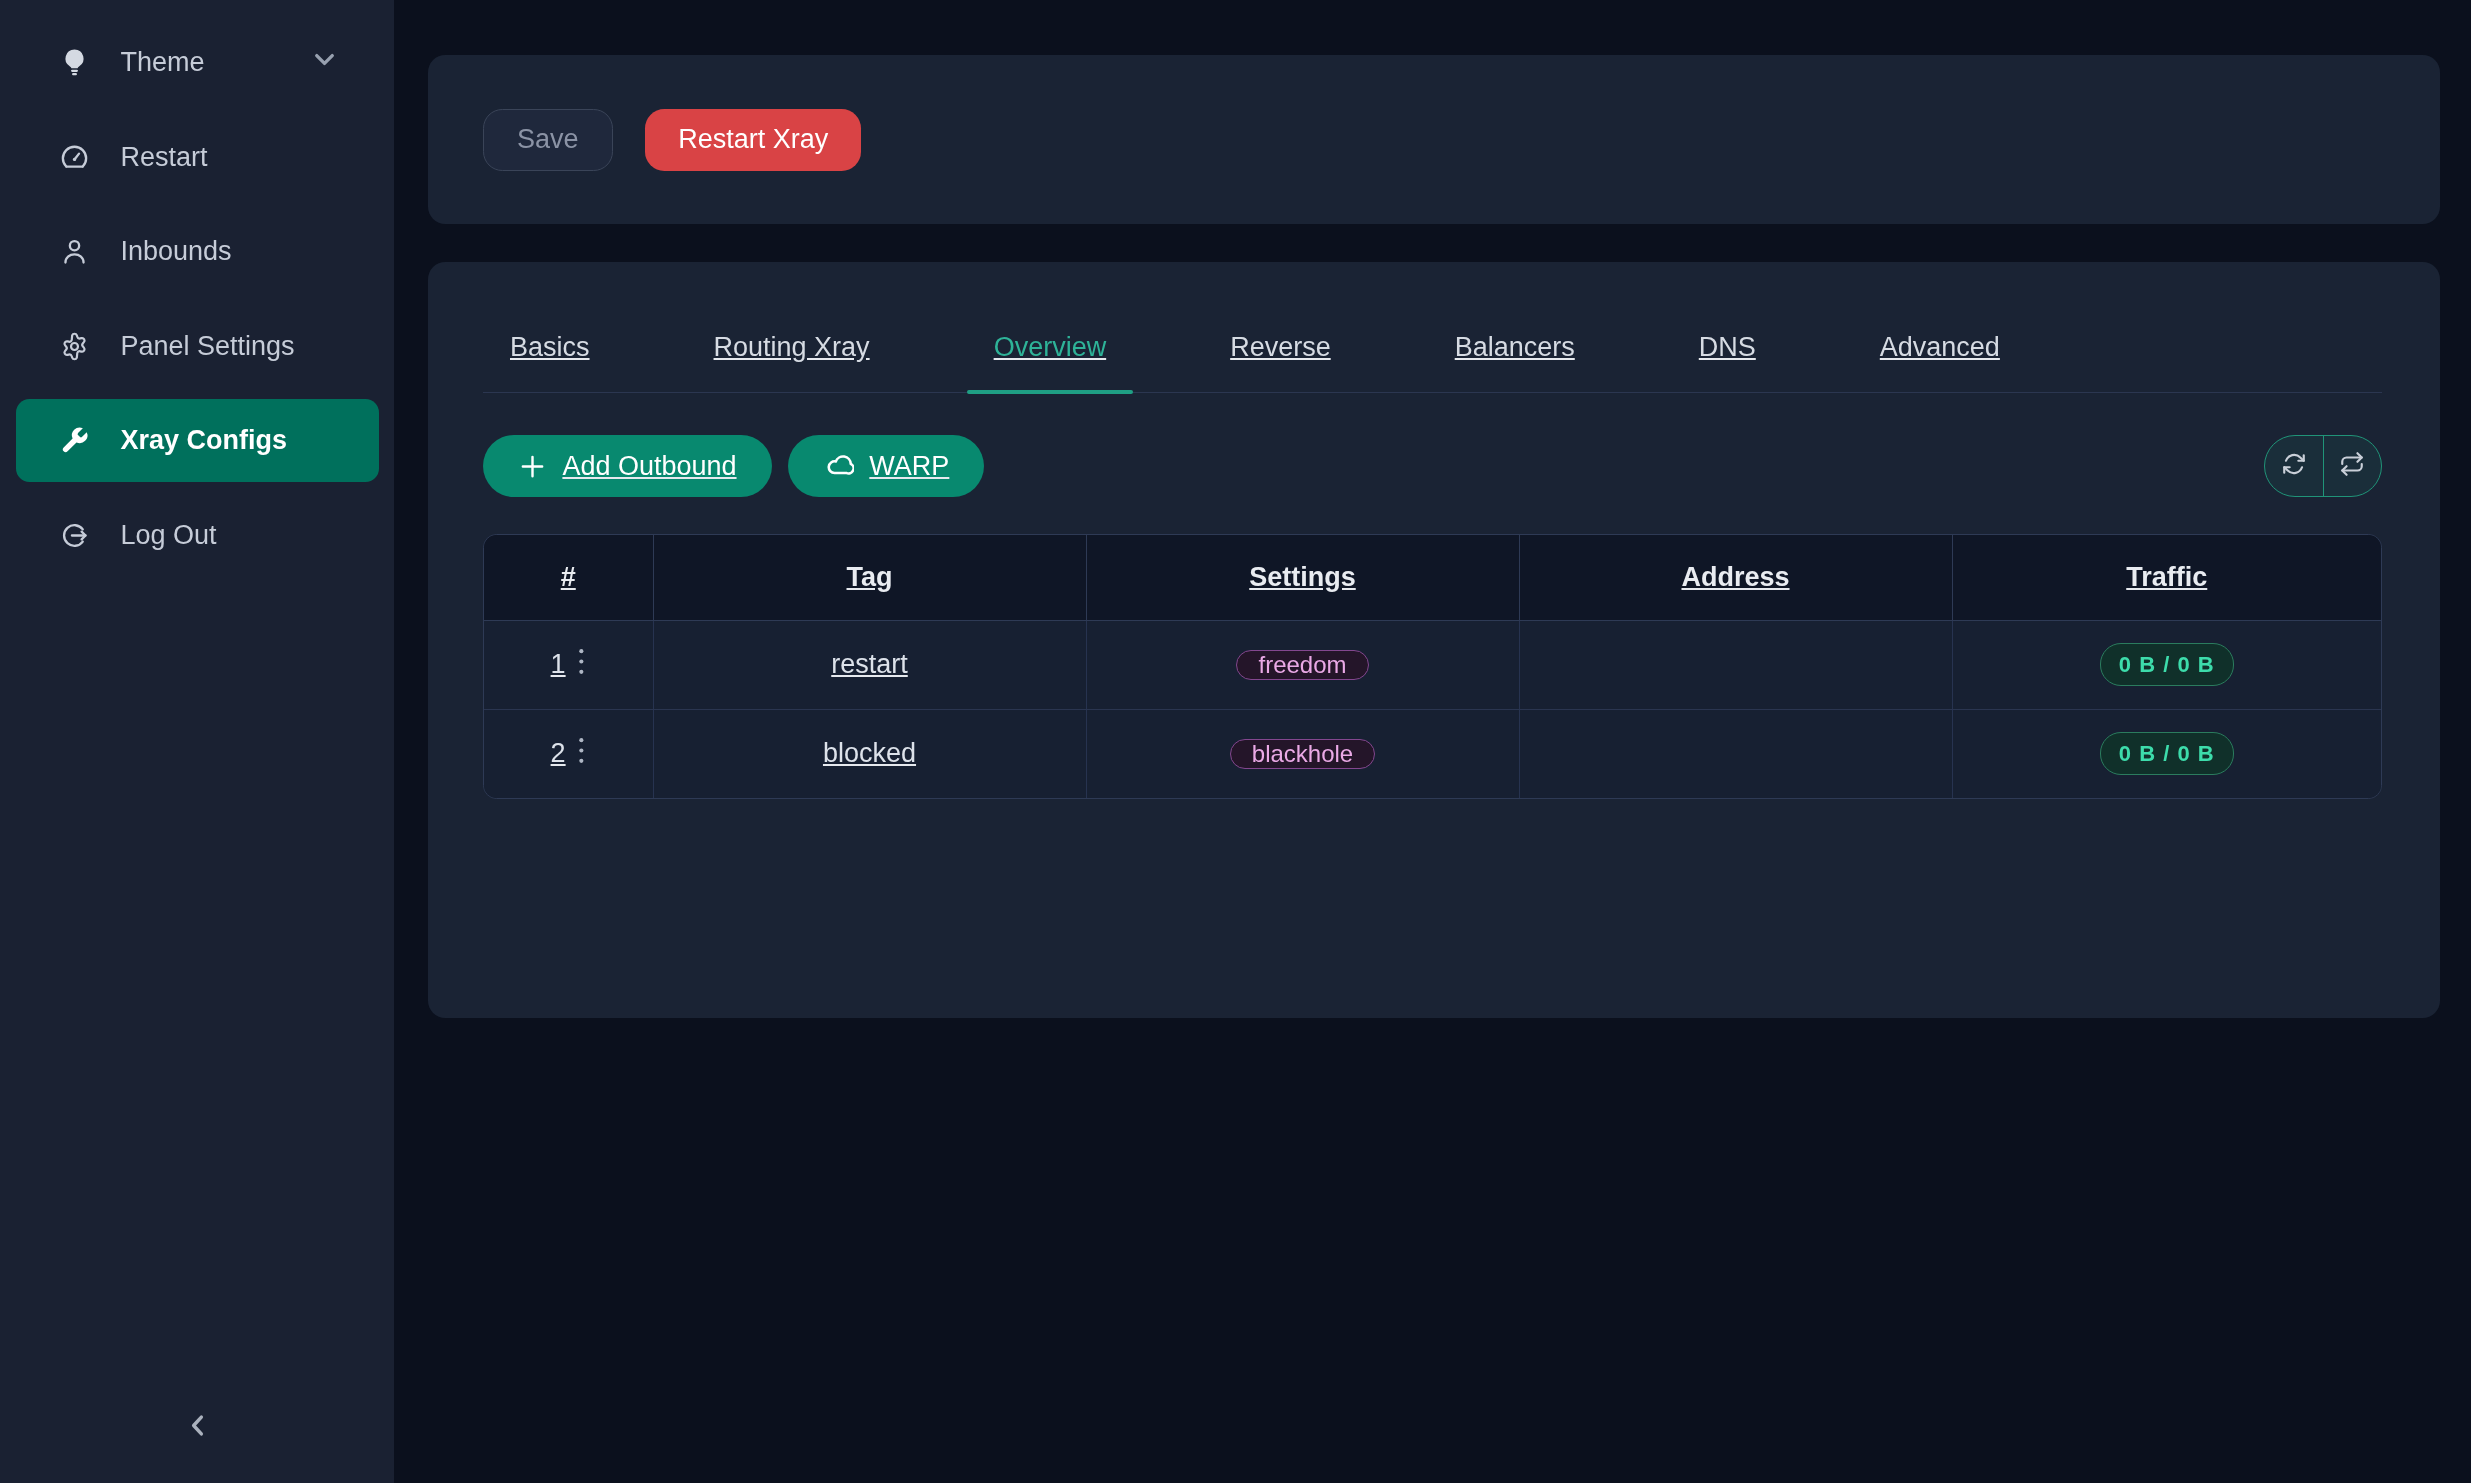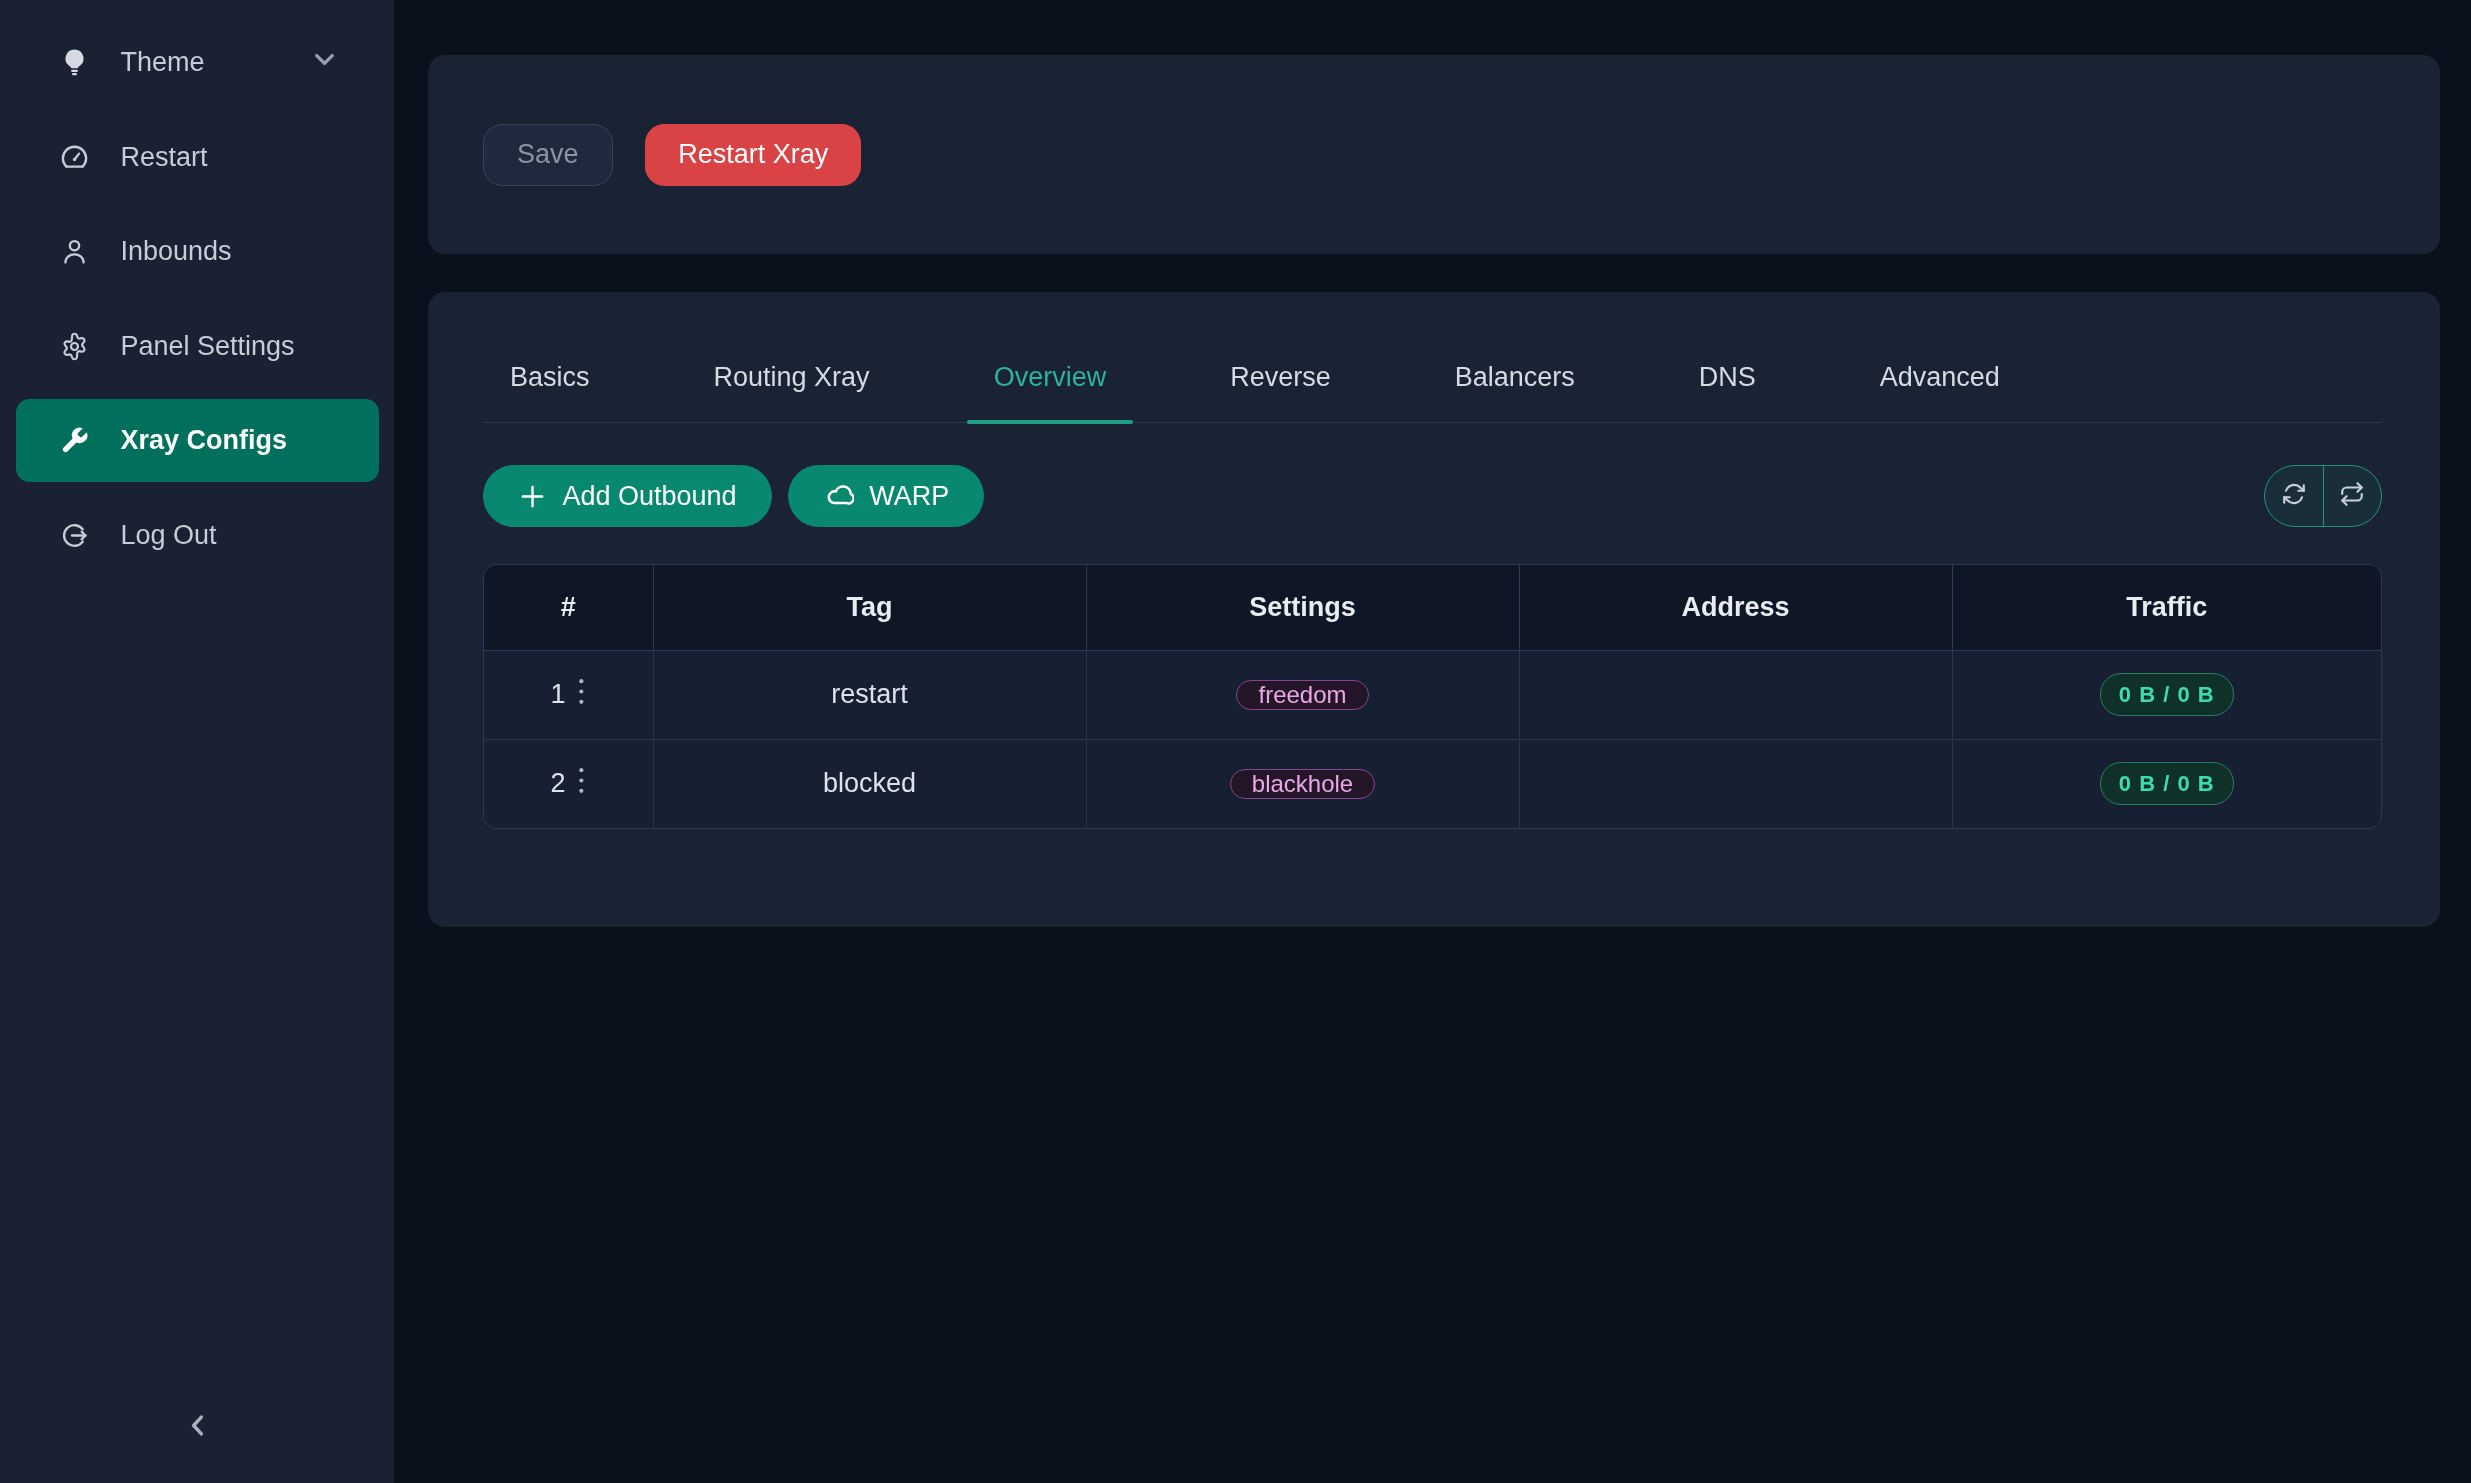--- a/index.html
+++ b/index.html
@@ -67,21 +67,21 @@
     width:62px;height:62px;display:flex;align-items:center;justify-content:center;
     cursor:pointer;
   }
 
   
   .main{flex:1;padding:55px 32px 0 34px;}
   .card{background:var(--card-bg);border-radius:17.4px;}
 
   
   .card-top{
-    height:199px;
+    height:169px;
     display:flex;align-items:center;justify-content:flex-start;
     padding:0 13.5px 0 55px;
   }
   .btn{
     border:none;border-radius:19.3px;height:62px;
     font-size:27px;font-family:inherit;
     display:inline-flex;align-items:center;justify-content:center;
     cursor:pointer;
   }
   .btn-save{
@@ -98,22 +98,23 @@
     border-radius:15.4px;
     display:flex;align-items:flex-start;
     padding:24px 39px 24px 29px;
   }
   .alert .warn-ico{flex:0 0 auto;margin:2.9px 19.3px 0 0;}
   .alert-text{font-size:26px;line-height:38px;color:#ecebe4;}
 
   
   .card-tabs{
     margin-top:38px;
-    height:635px;
+    height:756px;
     padding:68px 58px 64px 55px;
+    text-decoration:underline;
   }
   .tabs{
     display:flex;column-gap:70px;
     border-bottom:1.9px solid #2b3650;
     padding-bottom:27px;
   }
   .tab{
     font-size:27px;color:#d6dbe3;padding:0 27px;line-height:35px;
     position:relative;cursor:pointer;white-space:nowrap;
   }

